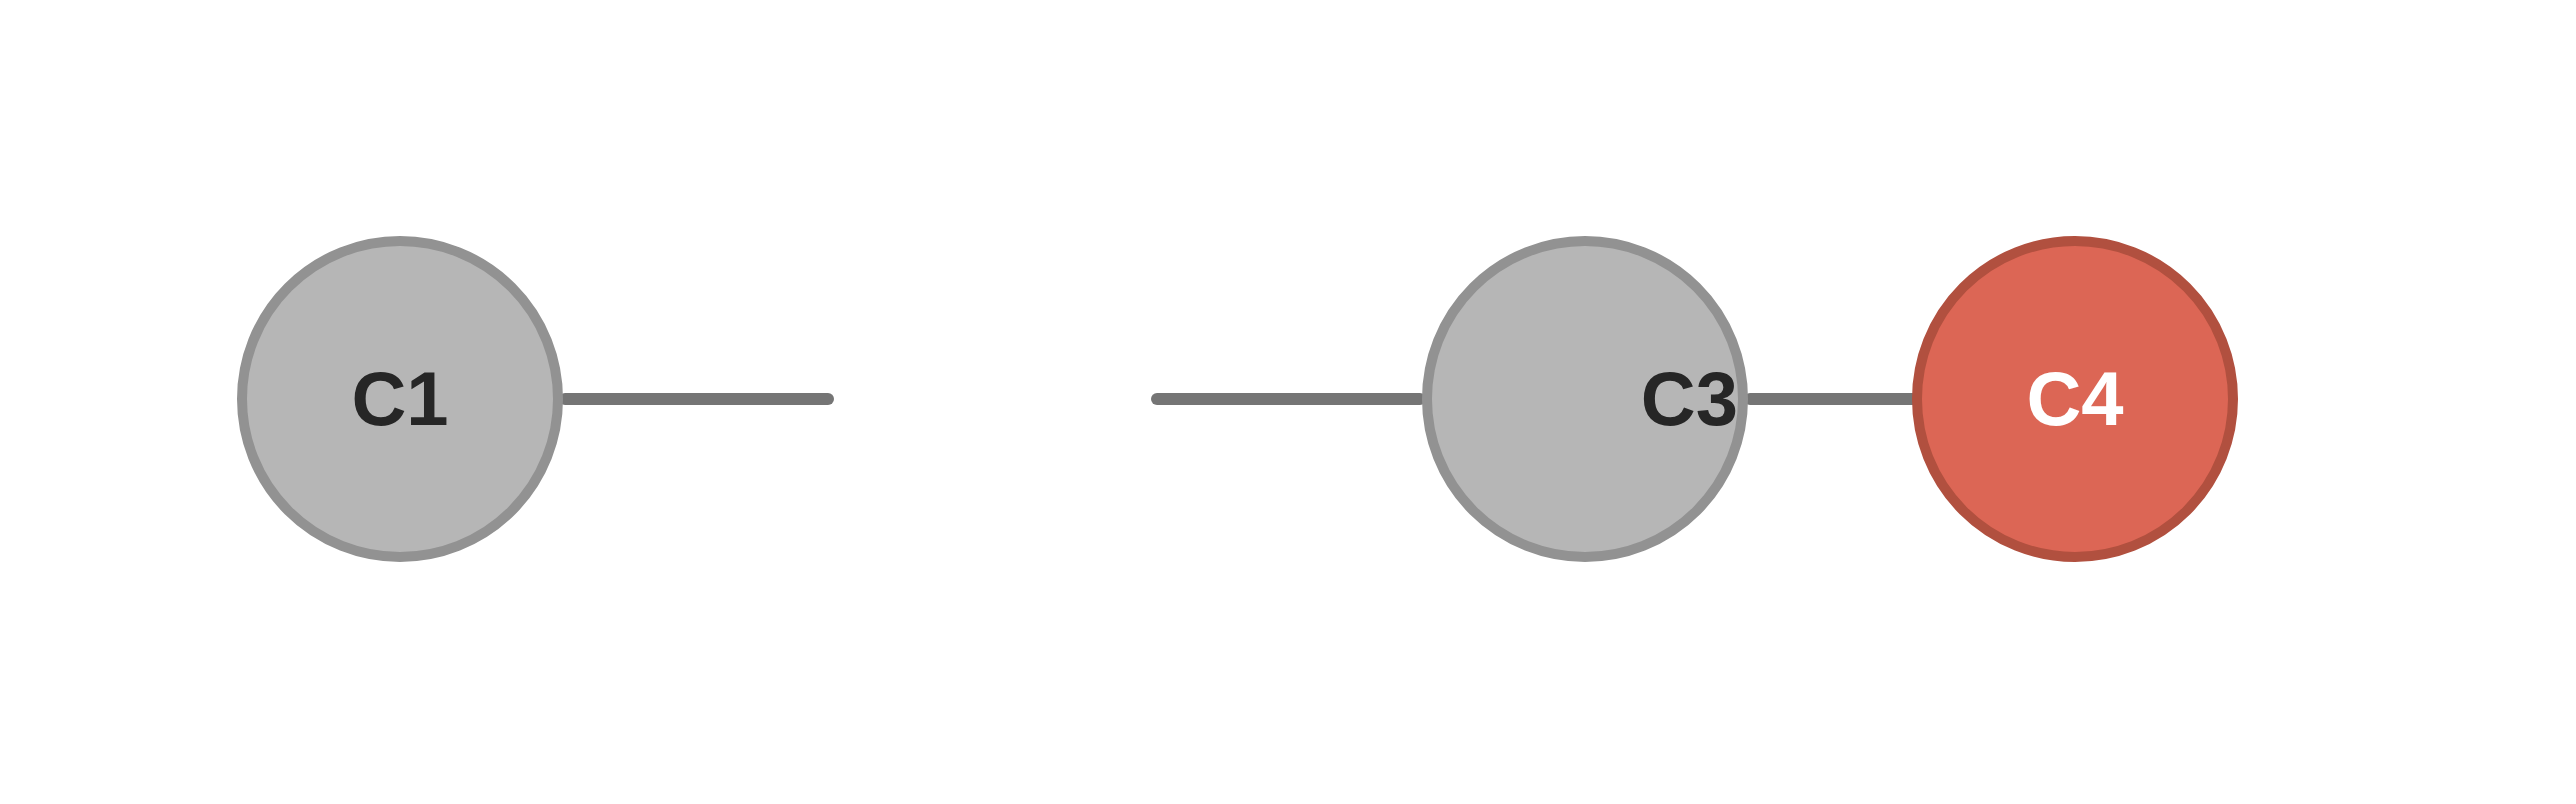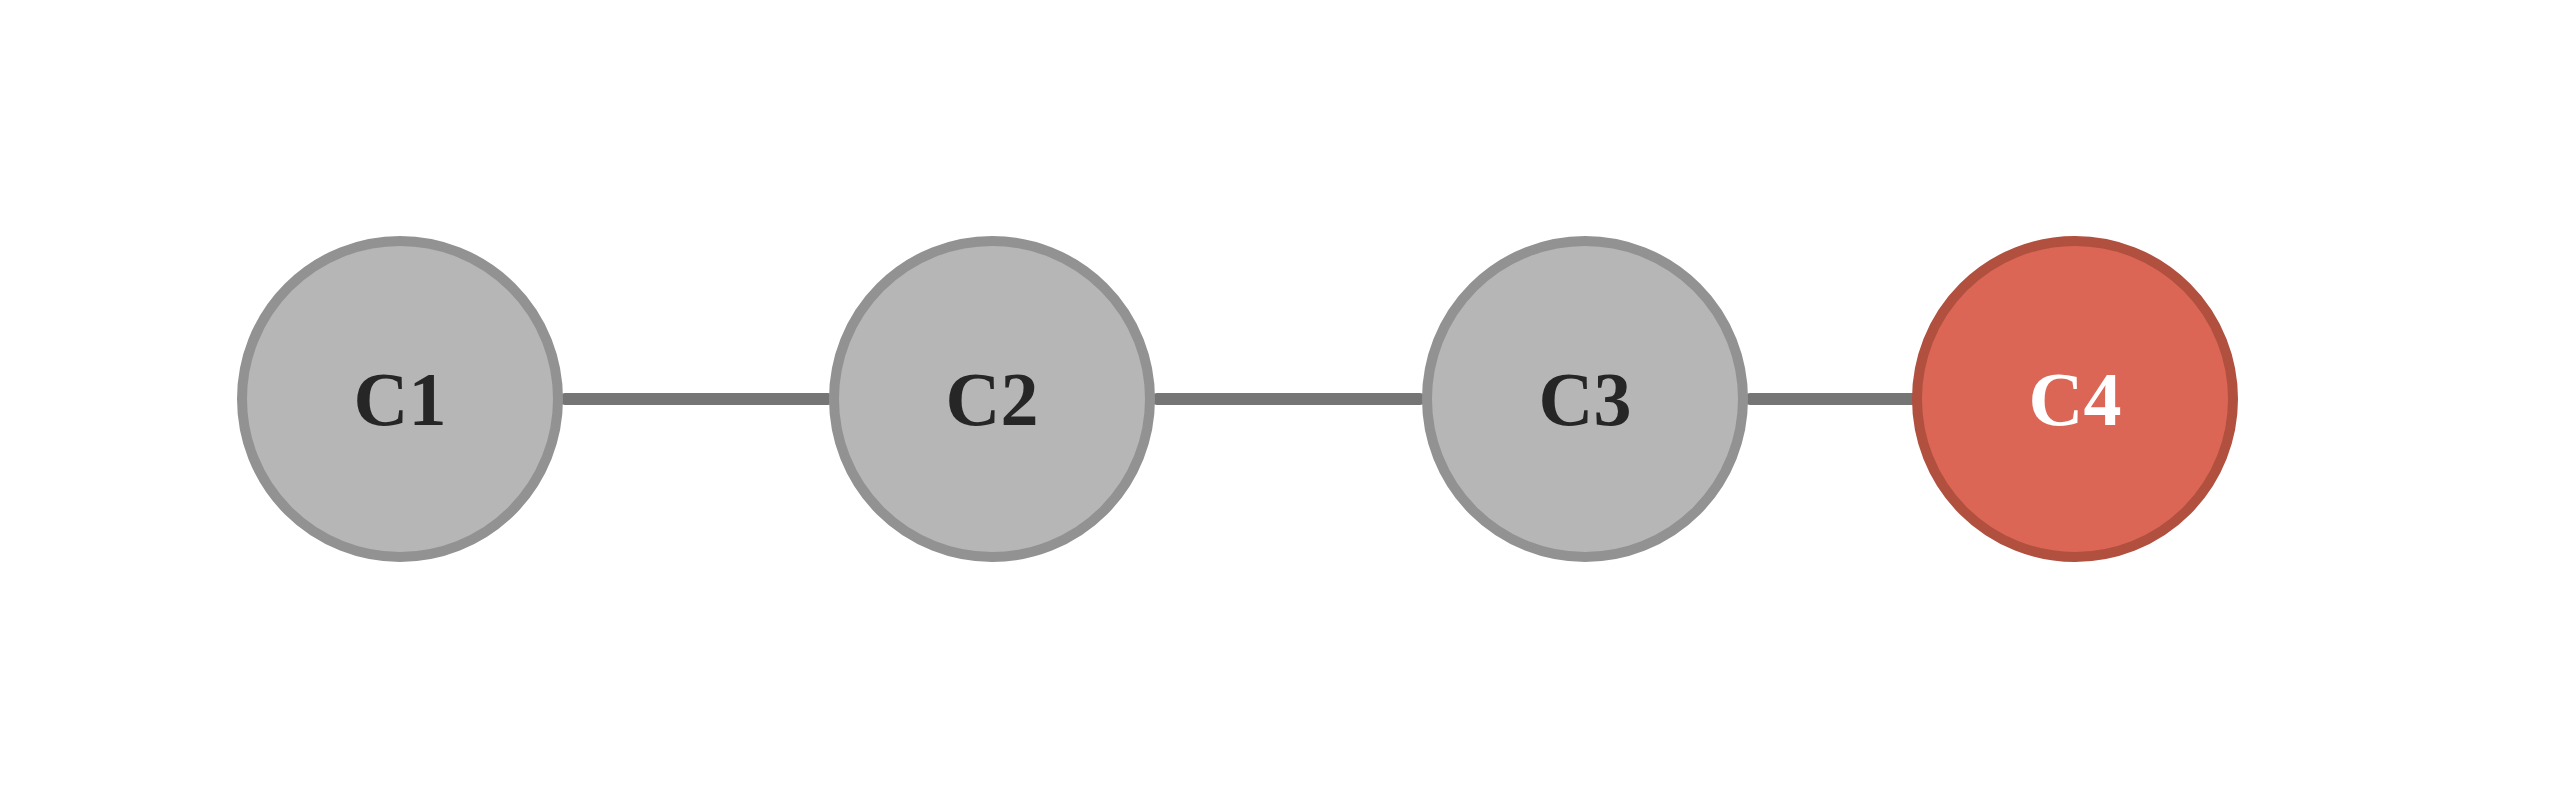--- a/index.html
+++ b/index.html
@@ -6,21 +6,21 @@
     margin: 0;
     padding: 0;
     background: #ffffff;
   }
   .canvas {
     position: relative;
     width: 2576px;
     height: 805px;
     background: #ffffff;
     overflow: hidden;
-    font-family: Liberation Serif, serif;
+    font-family: Liberation Sans, sans-serif;
   }
   .node {
     position: absolute;
     width: 306px;
     height: 306px;
     border-radius: 50%;
     border: 10px solid #929292;
     background: #b6b6b6;
     top: 236px;
     display: flex;
@@ -58,25 +58,22 @@
 <div class="canvas" style="background: rgb(255, 255, 255);">
 
   <div class="edge edge-pos-0" style="background: rgb(117, 117, 117);"></div>
   <div class="edge edge-pos-1" style="background: rgb(117, 117, 117);"></div>
   <div class="edge edge-pos-2" style="background: rgb(117, 117, 117);"></div>
 
   <div class="node node-pos-0" style="background: rgb(182, 182, 182); border-color: rgb(146, 146, 146); color: rgb(38, 38, 38);">
     <span class="node-label">C1</span>
   </div>
 
-  <div class="node node-pos-1" style="background: rgb(182, 182, 182); border-color: rgb(146, 146, 146); color: rgb(38, 38, 38);">
-    <span class="node-label">C2</span>
-  </div>
 
-  <div class="node node-pos-2" style="background: rgb(182, 182, 182); border-color: rgb(146, 146, 146); color: rgb(38, 38, 38);">
+  <div class="node node-pos-2" style="background: rgb(182, 182, 182); border-color: rgb(146, 146, 146); color: rgb(38, 38, 38); justify-content: flex-end;">
     <span class="node-label">C3</span>
   </div>
 
   <div class="node node-pos-3" style="background: rgb(220, 102, 85); border-color: rgb(177, 80, 63); color: rgb(255, 255, 255);">
     <span class="node-label">C4</span>
   </div>
 
 </div>
 
 

